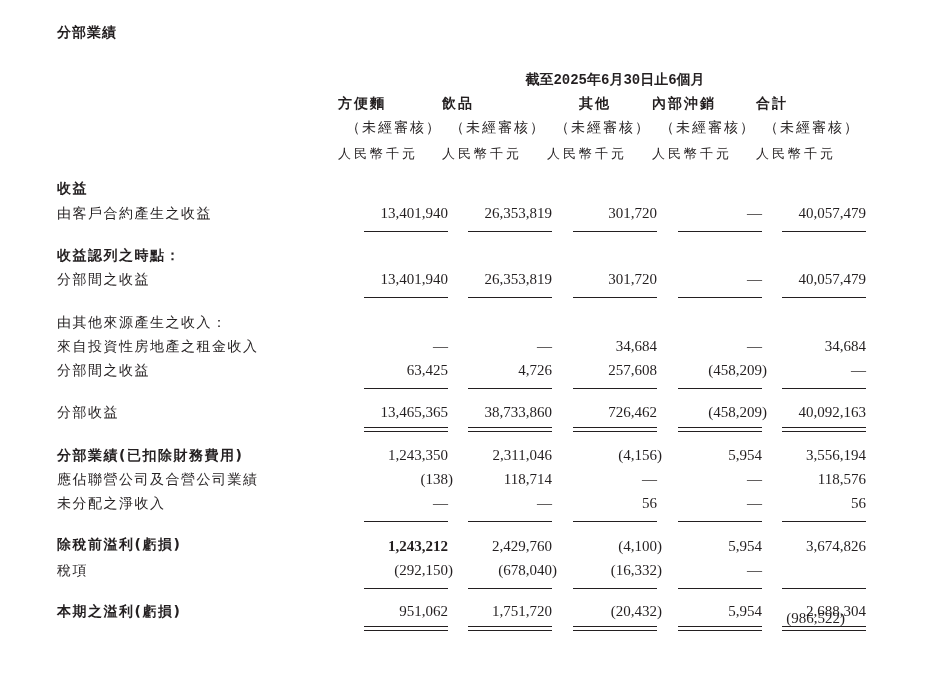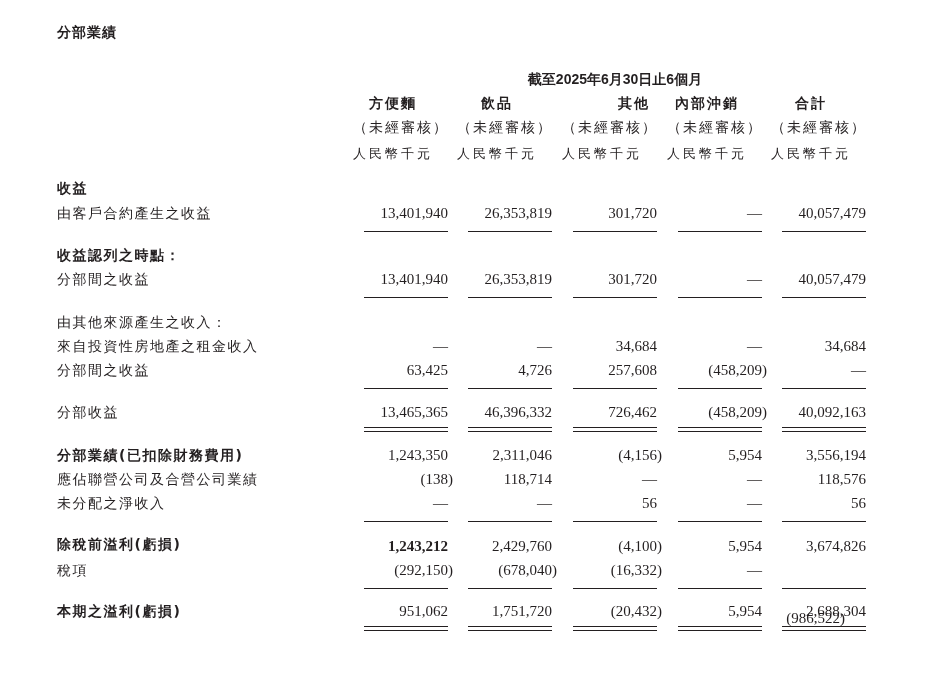--- a/index.html
+++ b/index.html
@@ -1,21 +1,21 @@
 <!DOCTYPE html>
 <html><head>
 <meta charset="utf-8">
 <style>
   html, body { margin:0; padding:0; background:#ffffff; }
   body { width:938px; height:681px; position:relative; overflow:hidden;
          font-family:"DejaVu Serif","Liberation Serif",serif; color:#231f20; }
   .abs { position:absolute; white-space:nowrap; }
   .title { left:57px; top:24px; font-size:14px; font-weight:bold; font-family:"DejaVu Sans","Liberation Sans",sans-serif; letter-spacing:1px; }
-  .period { left:364px; width:502px; top:71px; text-align:center; font-size:14px; font-weight:bold; font-family:Liberation Sans, sans-serif; }
-  .colhead { font-size:14px; text-align:center; width:110px; }
+  .period { left:364px; width:502px; top:71px; text-align:center; font-size:14px; font-weight:bold; font-family:Liberation Mono, monospace; }
+  .colhead { font-size:14px; text-align:left; width:110px; }
   .ch-name { font-weight:bold; font-family:"DejaVu Sans","Liberation Sans",sans-serif; letter-spacing:2px; }
   .ch-aud { font-family:"DejaVu Sans","Liberation Sans",sans-serif; letter-spacing:2px; }
   .ch-unit { font-size:13px; letter-spacing:3px; font-family:"DejaVu Serif",serif; }
   .label { left:57px; font-size:14px; letter-spacing:1.5px; font-family:"DejaVu Serif","Liberation Serif",serif; }
   .label.bold { font-weight:bold; font-family:"DejaVu Sans","Liberation Sans",sans-serif; }
   .cell { font-family:"Liberation Serif",serif; font-size:15px; text-align:right; width:100px; }
   .line { position:absolute; height:0; border-top:1.3px solid #231f20; width:84px; }
   .dline { position:absolute; width:84px; height:3px; border-top:1.6px solid #231f20; border-bottom:1.6px solid #231f20; }
 </style>
 </head>
@@ -93,21 +93,21 @@
 </div>
 <div class="line" style="left:364px;top:388px;"></div>
 <div class="line" style="left:468px;top:388px;"></div>
 <div class="line" style="left:573px;top:388px;"></div>
 <div class="line" style="left:678px;top:388px;"></div>
 <div class="line" style="left:782px;top:388px;"></div>
 
 <div>
   <div class="abs label" style="top:404px;">分部收益</div>
   <div class="abs cell" style="left:348px;top:404px;">13,465,365</div>
-  <div class="abs cell" style="left:452px;top:404px;">46,396,332</div>
+  <div class="abs cell" style="left:452px;top:404px;">38,733,860</div>
   <div class="abs cell" style="left:557px;top:404px;">726,462</div>
   <div class="abs cell" style="left:667px;top:404px;">(458,209)</div>
   <div class="abs cell" style="left:766px;top:404px;">40,092,163</div>
 </div>
 <div class="dline" style="left:364px;top:427px;"></div>
 <div class="dline" style="left:468px;top:427px;"></div>
 <div class="dline" style="left:573px;top:427px;"></div>
 <div class="dline" style="left:678px;top:427px;"></div>
 <div class="dline" style="left:782px;top:427px;"></div>
 

